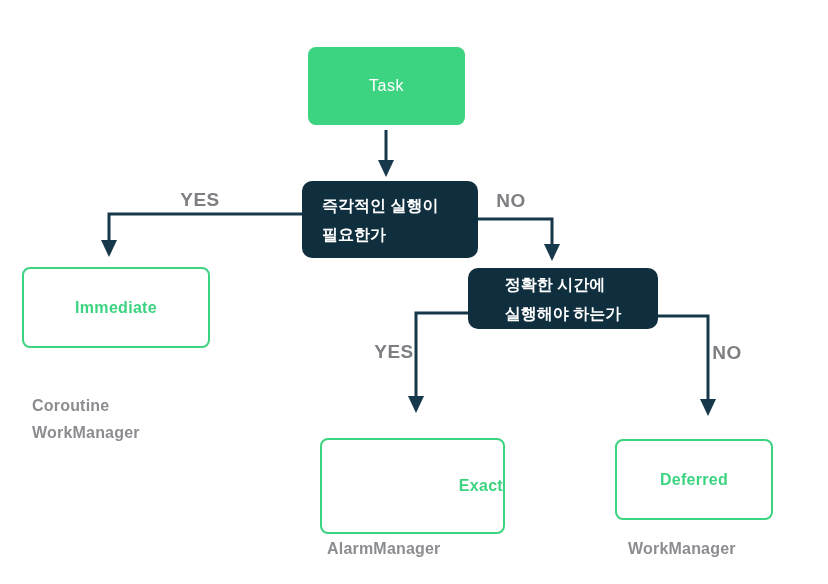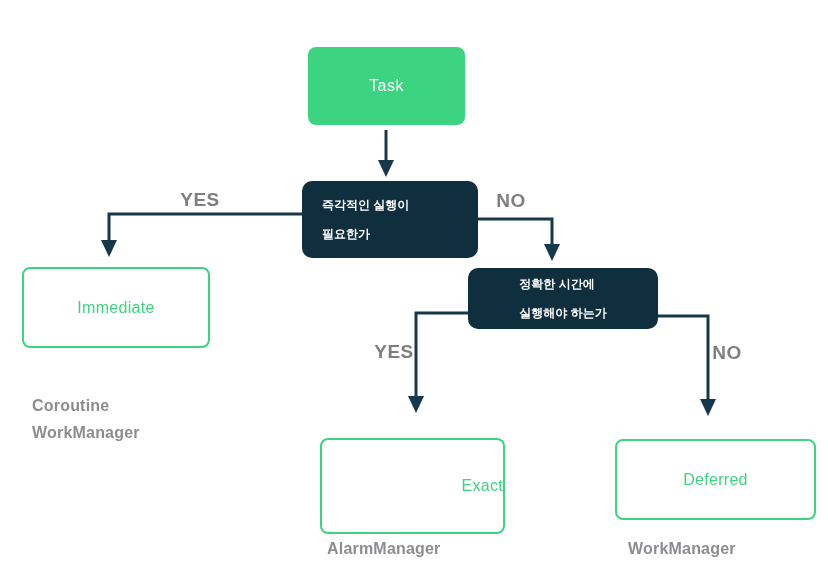--- a/index.html
+++ b/index.html
@@ -22,38 +22,38 @@
   .arrow-line{stroke:var(--arrow);stroke-width:3;fill:none;}
   .arrow-head{fill:var(--arrow);stroke:none;}
   .node{position:absolute;display:flex;align-items:center;justify-content:center;box-sizing:border-box;}
   .node-task{
     left:308px;top:47px;width:157px;height:78px;
     background:var(--green);border-radius:8px;
     color:var(--white);font-weight:normal;font-size:16px;letter-spacing:.5px;
   }
   .node-decision{
     background:var(--dark);border-radius:10px;
-    color:var(--white);font-size:12px;font-weight:600;line-height:29px;
+    color:var(--white);font-size:16px;font-weight:600;line-height:29px;
   }
   .node-decision1{
     left:302px;top:181px;width:176px;height:77px;
     justify-content:flex-start;padding-left:20px;
   }
   .node-decision2{
     left:468px;top:268px;width:190px;height:61px;
     text-align:left;
   }
   .node-outline{
     background:var(--white);
     border:2px solid var(--green);border-radius:8px;
-    color:var(--green);font-weight:normal;font-size:16px;letter-spacing:.3px;
+    color:var(--green);font-weight:bold;font-size:16px;letter-spacing:.3px;
   }
   .node-immediate{left:22px;top:267px;width:188px;height:81px;}
   .node-exact{left:320px;top:438px;width:185px;height:96px;justify-content:flex-end;}
-  .node-deferred{left:615px;top:439px;width:201px;height:81px;text-align:right;}
+  .node-deferred{left:615px;top:439px;width:158px;height:81px;text-align:right;}
   .edge-label{
     position:absolute;transform:translate(-50%,-50%);
     color:var(--label-gray);font-size:19px;font-weight:600;letter-spacing:.5px;
   }
   .edge-label-yes1{left:200px;top:200px;}
   .edge-label-no1{left:511px;top:201px;}
   .edge-label-yes2{left:394px;top:352px;}
   .edge-label-no2{left:727px;top:353px;}
   .api-label{
     position:absolute;

